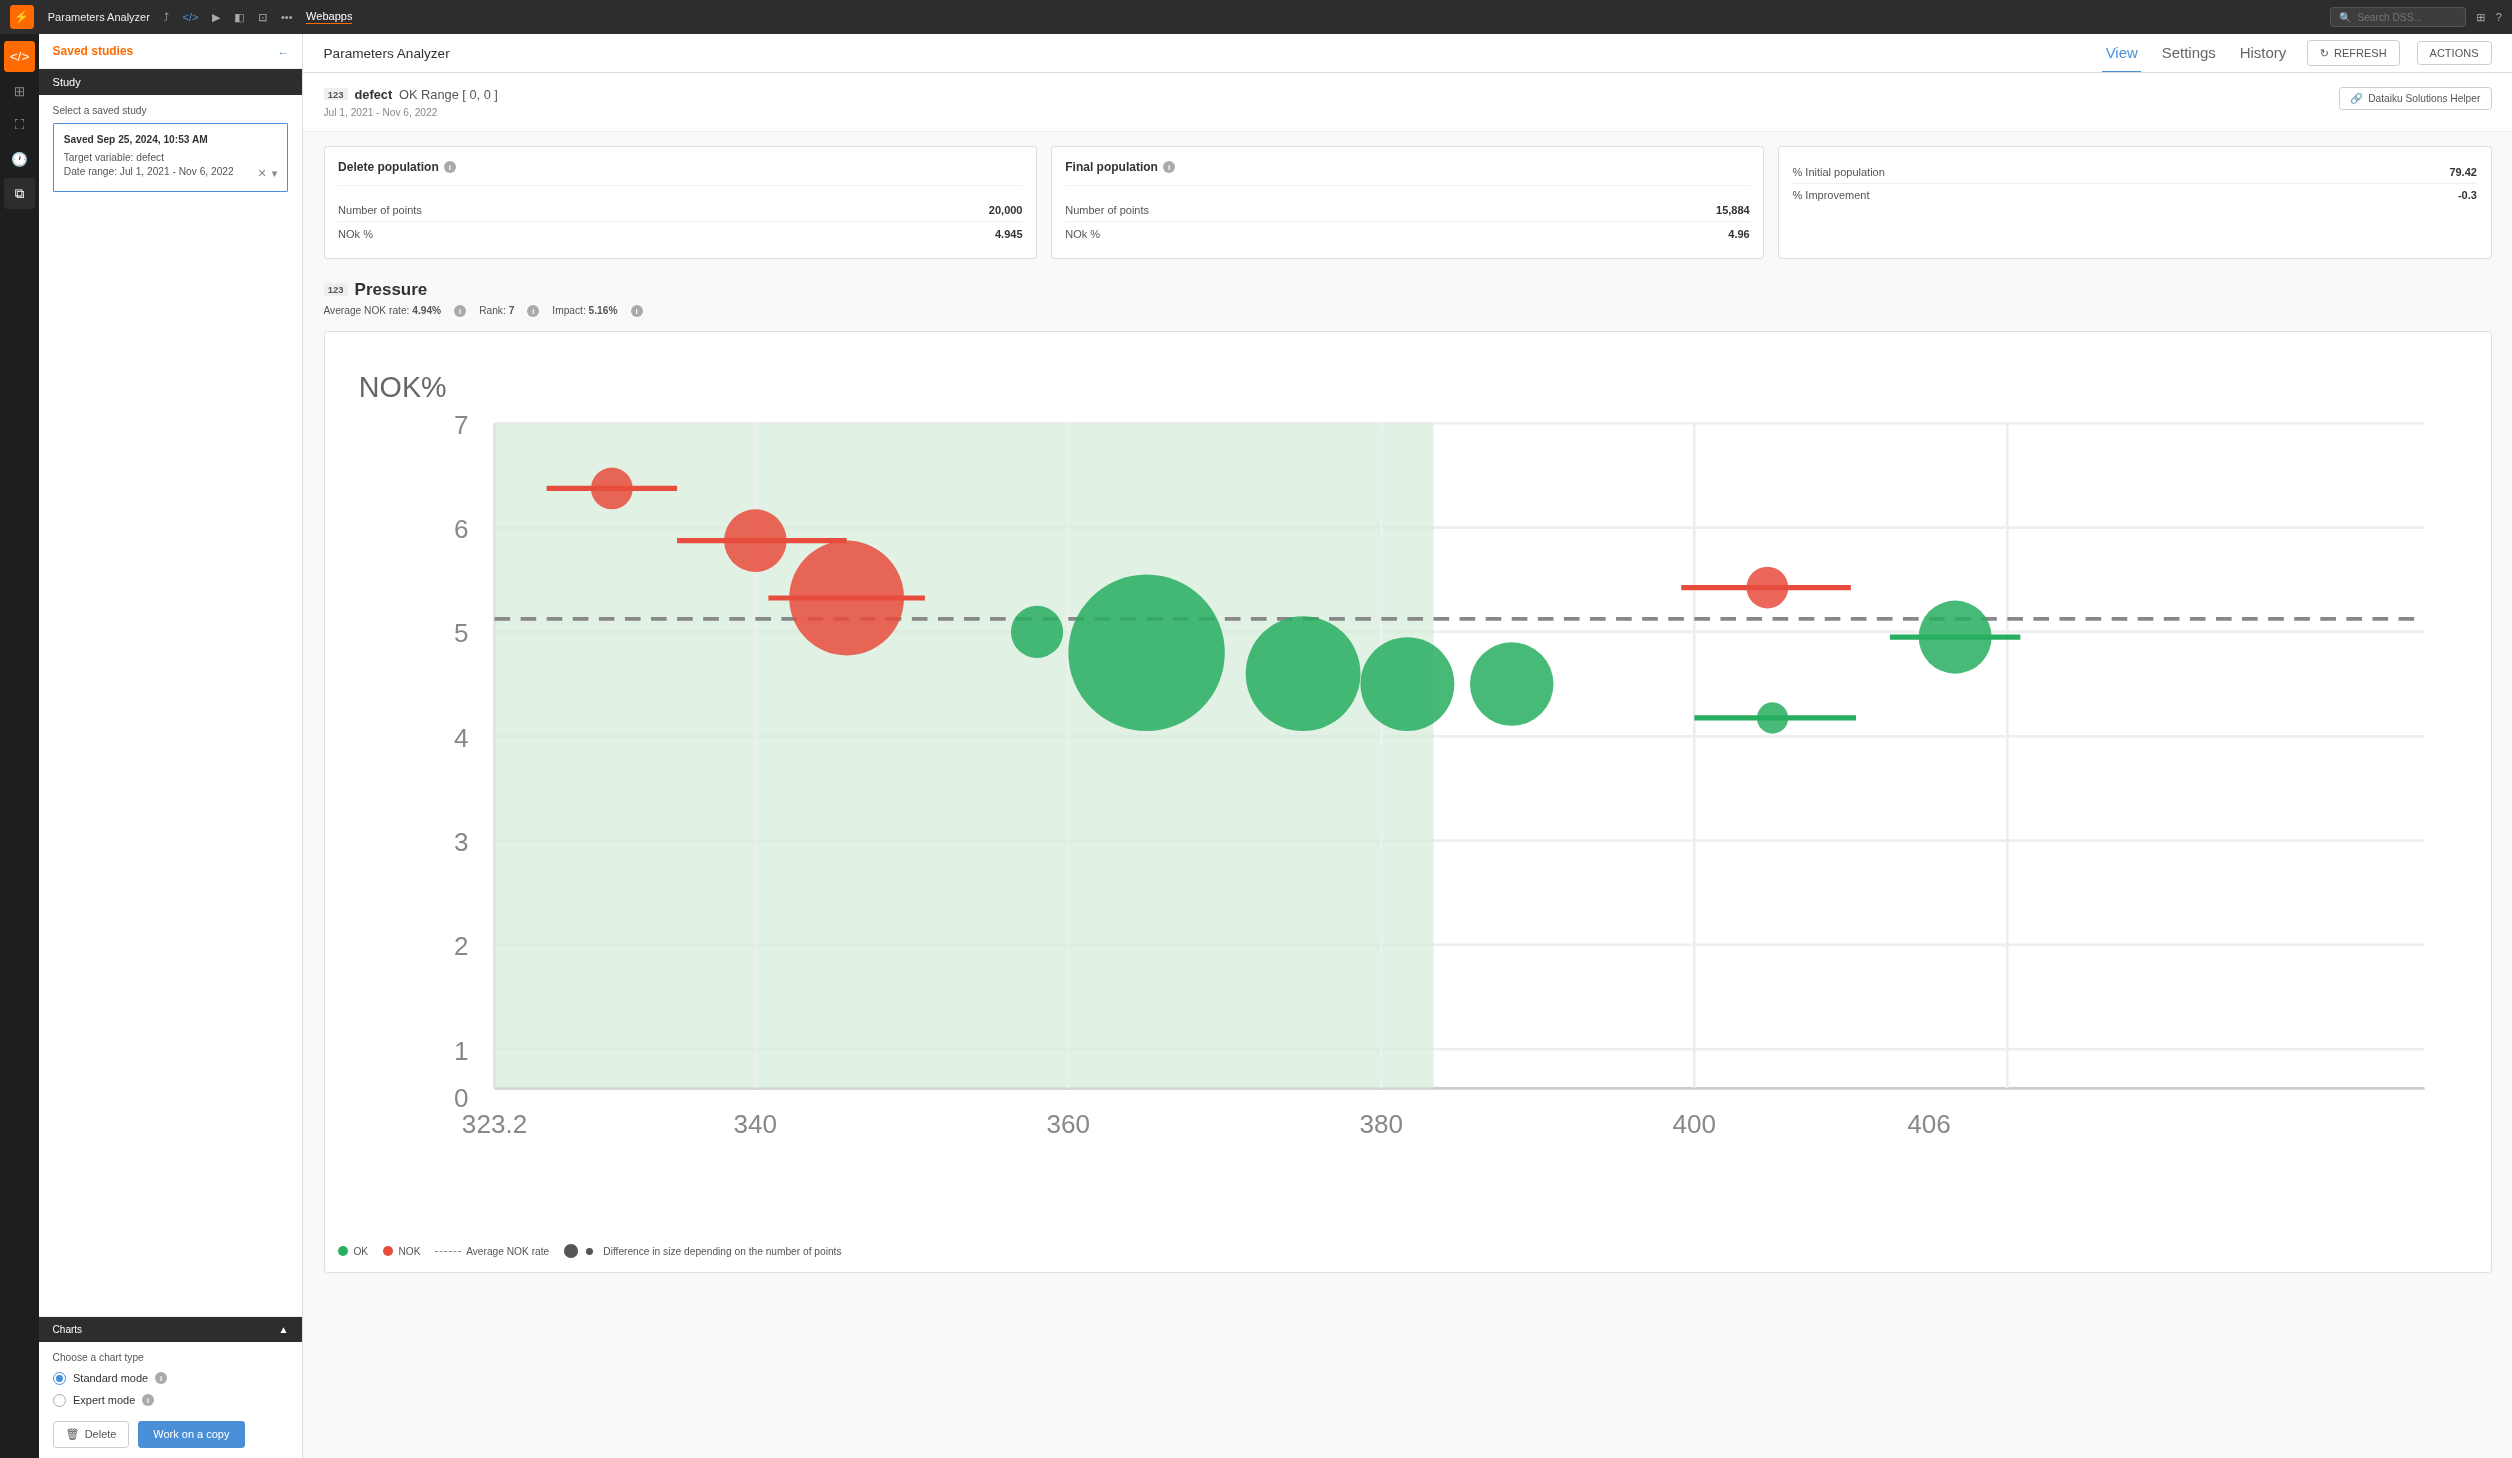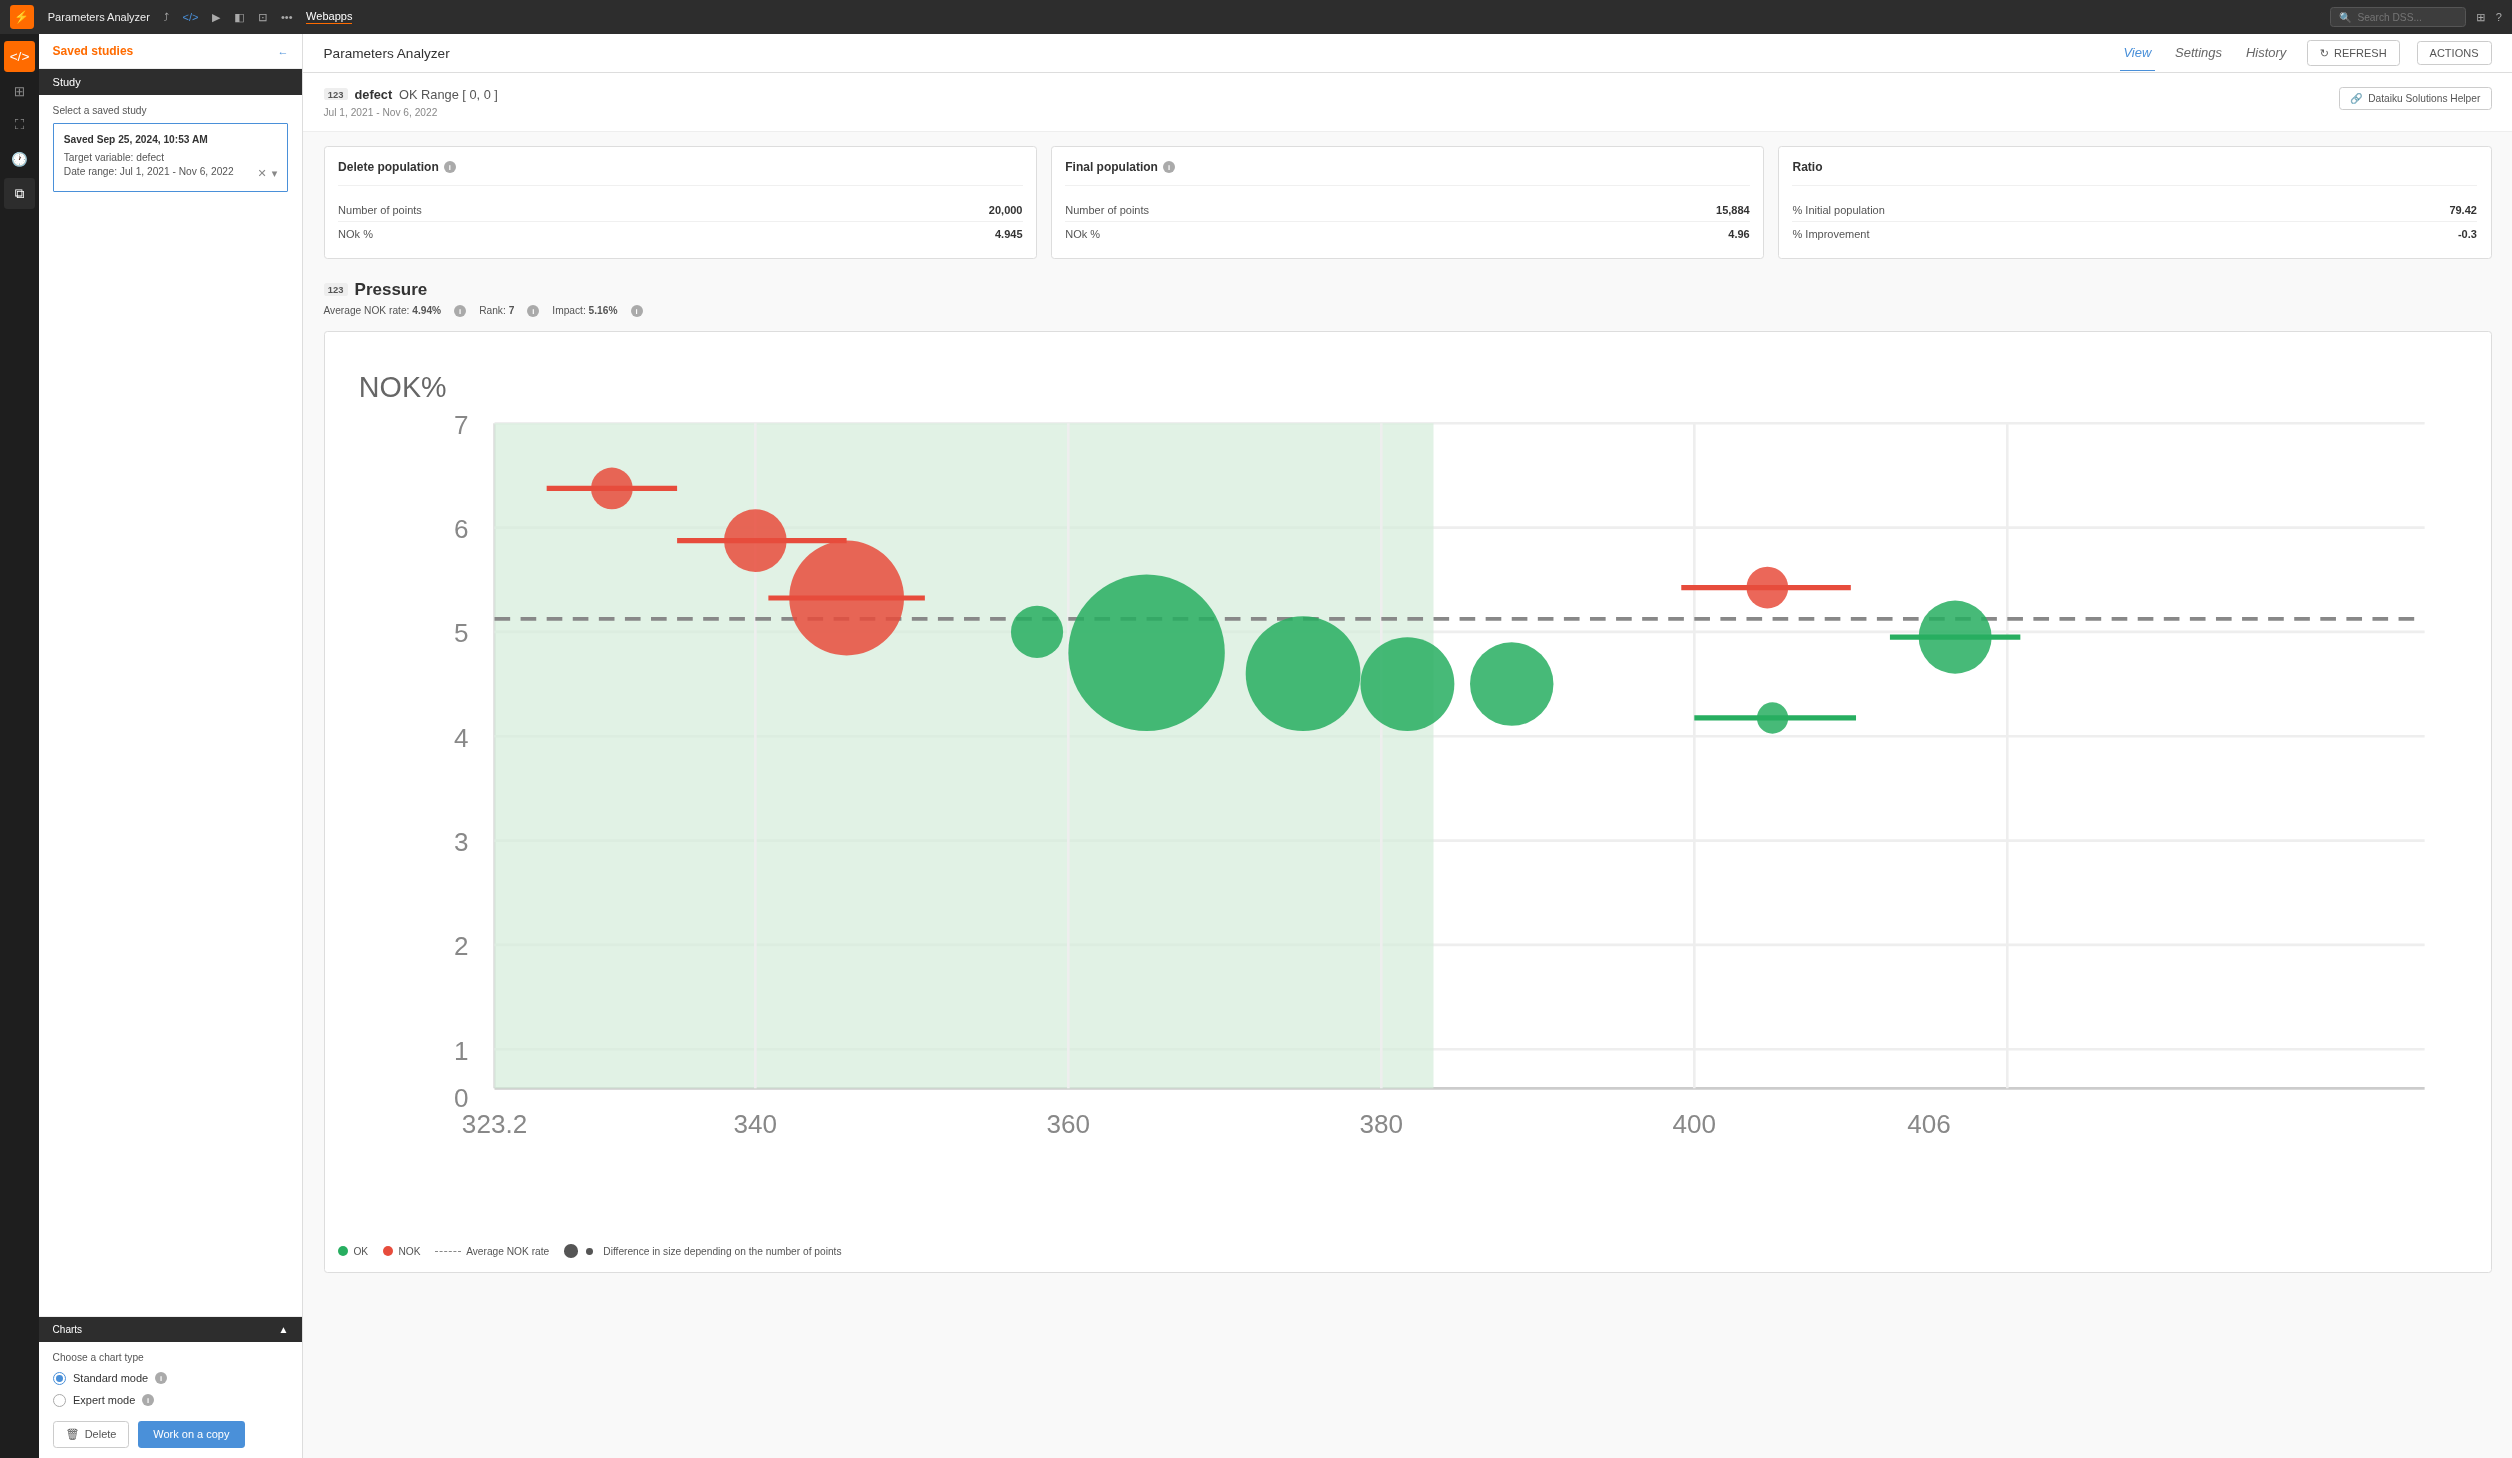--- a/index.html
+++ b/index.html
@@ -50,21 +50,21 @@
     .btn-delete { display: flex; align-items: center; gap: 5.1px; padding: 6px 12px; border: 0.9px solid #ccc; border-radius: 3.4px; background: white; cursor: pointer; font-size: 11px; color: #555; }
     .btn-work-copy { display: flex; align-items: center; gap: 5.1px; padding: 6px 15.3px; border: none; border-radius: 3.4px; background: #4a90d9; cursor: pointer; font-size: 11px; color: white; font-weight: 400; }
 
     
     .main-content { flex: 1; overflow-y: auto; background: #f9f9f9; }
 
     
     .content-topbar { background: #fff; border-bottom: 0.9px solid #ddd; padding: 0 20.5px; display: flex; align-items: center; justify-content: space-between; height: 39px; }
     .content-title { font-size: 13.6px; font-weight: 500; color: #333; }
     .content-nav { display: flex; align-items: center; gap: 17px; }
-    .content-nav-item { padding: 10.2px 3.4px; font-size: 13px; color: #666; cursor: pointer; border-bottom: 1.7px solid transparent; font-style: italic; }
+    .content-nav-item { padding: 10.2px 3.4px; font-size: 15px; color: #666; cursor: pointer; border-bottom: 1.7px solid transparent; }
     .content-nav-item.active { color: #4a90d9; border-bottom: 1.7px solid #4a90d9; }
     .btn-refresh { display: flex; align-items: center; gap: 5.1px; padding: 5.1px 12px; border: 0.9px solid #ccc; border-radius: 3.4px; background: white; cursor: pointer; font-size: 11px; color: #555; font-weight: 500; }
     .btn-actions { padding: 5.1px 12px; border: 0.9px solid #ccc; border-radius: 3.4px; background: white; cursor: pointer; font-size: 11px; color: #555; font-weight: 500; }
 
     
     .study-info { padding: 13.6px 20.5px; background: #fff; border-bottom: 0.9px solid #eee; display: flex; align-items: flex-start; justify-content: space-between; }
     .study-info-left { display: flex; flex-direction: column; gap: 5.1px; }
     .study-info-title { display: flex; align-items: center; gap: 6.8px; font-size: 12.8px; }
     .badge-123 { background: #eee; border-radius: 2.6px; padding: 0.9px 4.3px; font-size: 9.4px; color: #555; font-weight: 600; }
     .study-info-date { font-size: 10.2px; color: #888; }
@@ -243,23 +243,20 @@
           <span class="stat-label">Number of points</span>
           <span class="stat-value">15,884</span>
         </div>
         <div class="stat-row">
           <span class="stat-label">NOk %</span>
           <span class="stat-value">4.96</span>
         </div>
       </div>
 
       <div class="stat-card">
-        <div class="stat-card-title">
-          <span>Ratio</span>
-        </div>
         <div class="stat-row">
           <span class="stat-label">% Initial population</span>
           <span class="stat-value">79.42</span>
         </div>
         <div class="stat-row">
           <span class="stat-label">% Improvement</span>
           <span class="stat-value">-0.3</span>
         </div>
       </div>
     </div>

